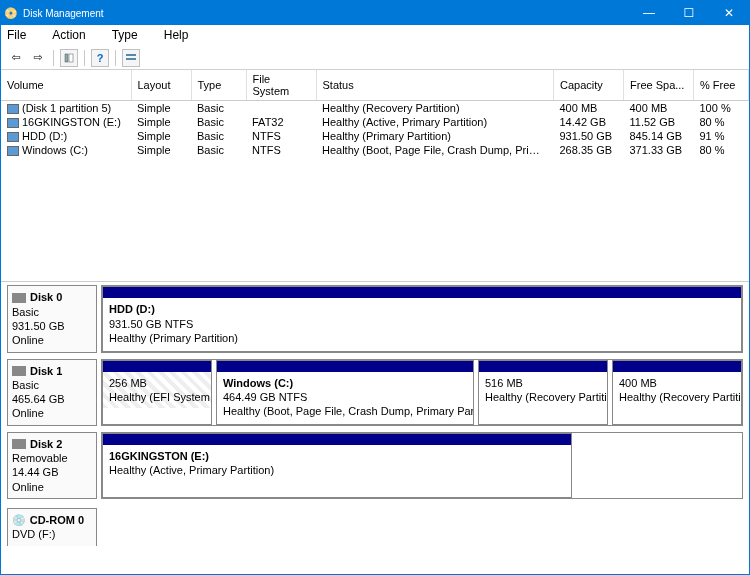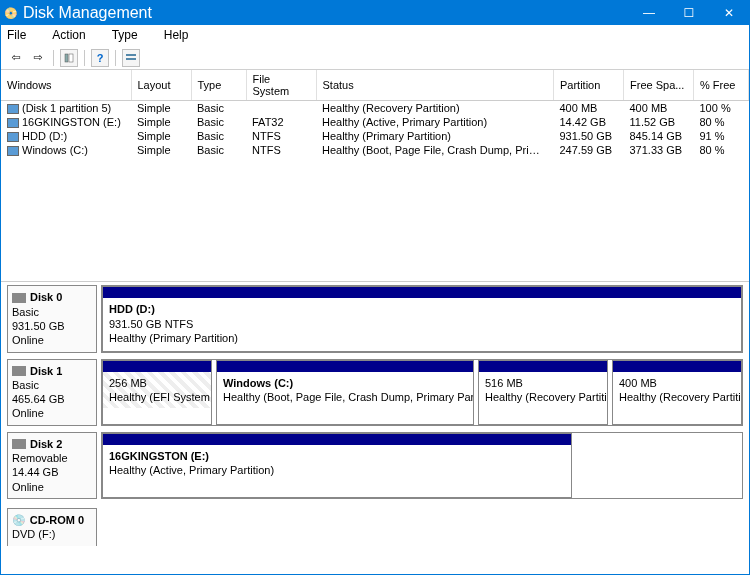--- a/index.html
+++ b/index.html
@@ -1,20 +1,20 @@
 <!DOCTYPE html>
 <html><head>
 <meta charset="utf-8">
 <style>
   * { box-sizing: border-box; margin: 0; padding: 0; font-family: 'Segoe UI', Tahoma, sans-serif; }
   body { width: 750px; height: 575px; background: #fff; font-size: 11px; overflow: hidden; border: 1px solid #0078d7; }
 
   .titlebar { background: #0078d7; color: #fff; height: 24px; display: flex; align-items: center; }
   .titlebar .icon { width: 20px; text-align: center; }
-  .titlebar .title { flex: 1; padding-left: 2px; font-size: 16px; }
+  .titlebar .title { flex: 1; padding-left: 2px; font-size: 10px; }
   .titlebar .winbtn { width: 40px; text-align: center; line-height: 24px; color: #fff; font-size: 12px; }
 
   .menubar { display: flex; padding: 3px 6px; font-size: 12px; background: #fff; gap: 26px; border-bottom: 1px solid transparent; }
   .menubar span { cursor: default; }
 
   .toolbar { display: flex; align-items: center; padding: 2px 6px; gap: 4px; border-bottom: 1px solid #d0d0d0; height: 24px; }
   .tool { width: 18px; height: 18px; border: 1px solid #c0c0c0; background: #f5f5f5; display: flex; align-items: center; justify-content: center; }
   .tool.noborder { border: none; background: none; }
   .sep { width: 1px; height: 16px; background: #c8c8c8; margin: 0 2px; }
 
@@ -89,26 +89,26 @@
         <col style="width:60px">
         <col style="width:55px">
       <col style="width:70px">
         <col>
         <col style="width:70px">
         <col style="width:70px">
         <col style="width:55px">
     </colgroup>
     <thead>
       <tr>
-        <th>Windows</th>
+        <th>Volume</th>
         <th>Layout</th>
         <th>Type</th>
         <th>File System</th>
         <th>Status</th>
-        <th>Partition</th>
+        <th>Capacity</th>
         <th>Free Spa...</th>
         <th>% Free</th>
       </tr>
     </thead>
     <tbody id="vol-body">
         <tr>
           <td><span class="volicon"></span>(Disk 1 partition 5)</td>
           <td>Simple</td>
           <td>Basic</td>
           <td></td>
@@ -136,21 +136,21 @@
           <td>931.50 GB</td>
           <td>845.14 GB</td>
           <td>91 %</td>
         </tr>
         <tr>
           <td><span class="volicon"></span>Windows (C:)</td>
           <td>Simple</td>
           <td>Basic</td>
           <td>NTFS</td>
           <td>Healthy (Boot, Page File, Crash Dump, Primary Partition)</td>
-          <td>247.59 GB</td>
+          <td>268.35 GB</td>
           <td>371.33 GB</td>
           <td>80 %</td>
         </tr>
       </tbody>
   </table>
   <div class="filler"></div>
 </div>
 
 <div class="disk-panel">
 
@@ -191,20 +191,21 @@
         <div class="phead"></div>
         <div class="pbody">
           <div>256 MB</div>
           <div>Healthy (EFI System Partition)</div>
         </div>
       </div>
       <div class="part" style="flex:1">
         <div class="phead"></div>
         <div class="pbody">
           <div class="ptitle">Windows  (C:)</div>
+          <div>464.49 GB NTFS</div>
           <div>Healthy (Boot, Page File, Crash Dump, Primary Partition)</div>
         </div>
       </div>
       <div class="part" style="flex:0 0 130px">
         <div class="phead"></div>
         <div class="pbody">
           <div>516 MB</div>
           <div>Healthy (Recovery Partition)</div>
         </div>
       </div>

